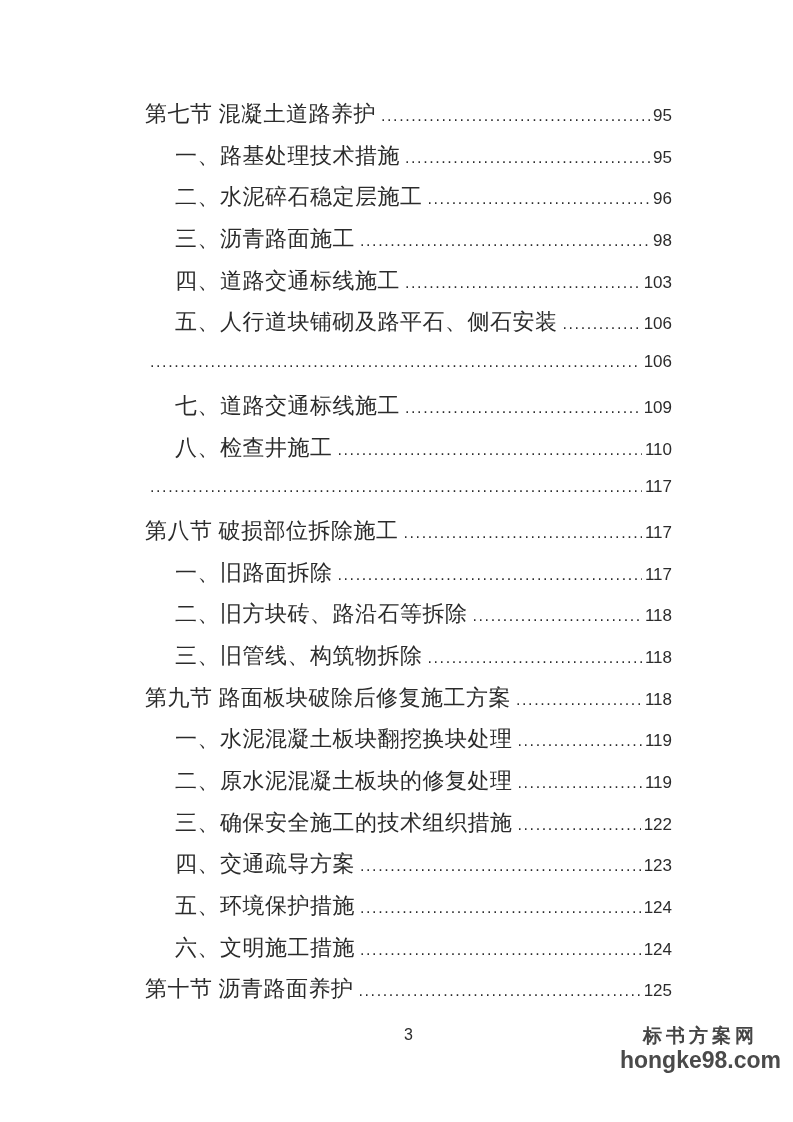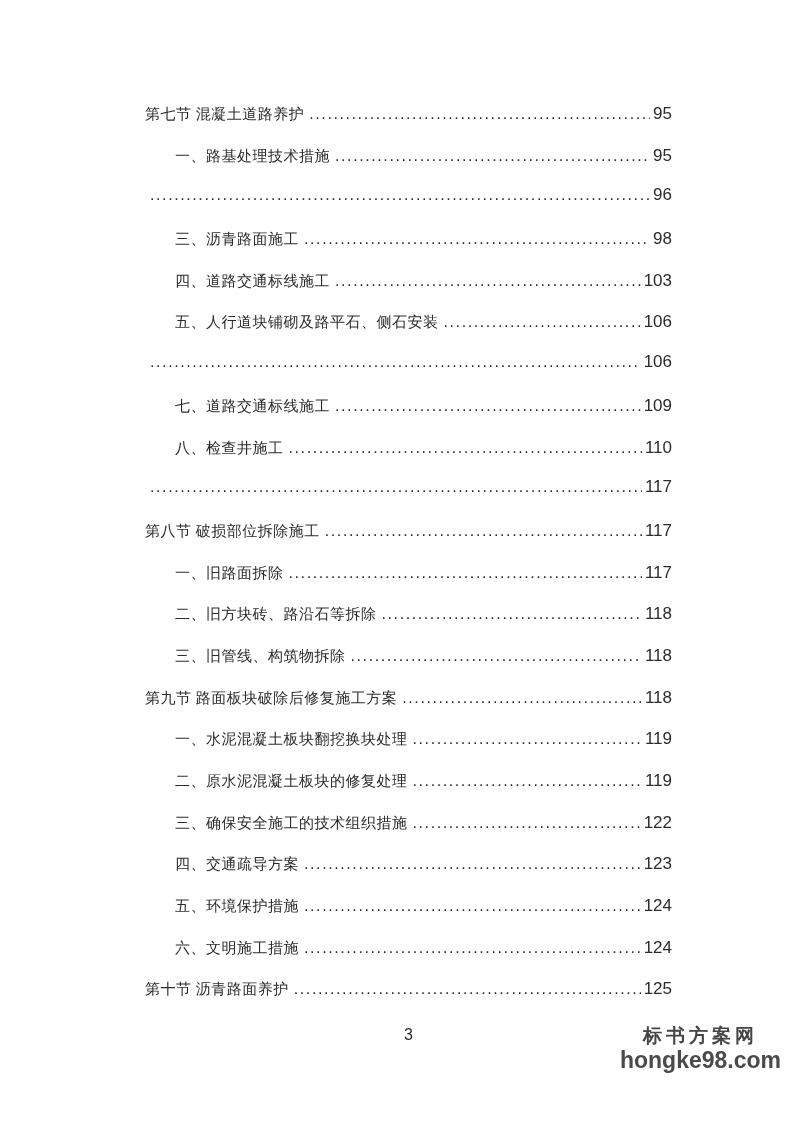--- a/index.html
+++ b/index.html
@@ -24,21 +24,21 @@
     display: flex;
     align-items: baseline;
     height: 41.7px;
     color: #2b2b2b;
   }
   .toc-row.level-2 .toc-label {
     padding-left: 30px;
   }
   .toc-label {
     font-family: "Liberation Serif", serif;
-    font-size: 15px;
+    font-size: 22px;
     letter-spacing: 0.5px;
     line-height: 24px;
     white-space: nowrap;
     flex: 0 0 auto;
   }
   .toc-leader {
     flex: 1 1 auto;
     overflow: hidden;
     white-space: nowrap;
     font-family: "Liberation Sans", sans-serif;
@@ -101,20 +101,21 @@
     <span class="toc-label">第七节 混凝土道路养护</span>
     <span class="toc-leader"></span>
     <span class="toc-page">95</span>
   </div>
       <div class="toc-row level-2">
     <span class="toc-label">一、路基处理技术措施</span>
     <span class="toc-leader"></span>
     <span class="toc-page">95</span>
   </div>
       <div class="toc-row level-2">
+    <span class="toc-label">二、水泥碎石稳定层施工</span>
     <span class="toc-leader"></span>
     <span class="toc-page">96</span>
   </div>
       <div class="toc-row level-2">
     <span class="toc-label">三、沥青路面施工</span>
     <span class="toc-leader"></span>
     <span class="toc-page">98</span>
   </div>
       <div class="toc-row level-2">
     <span class="toc-label">四、道路交通标线施工</span>

